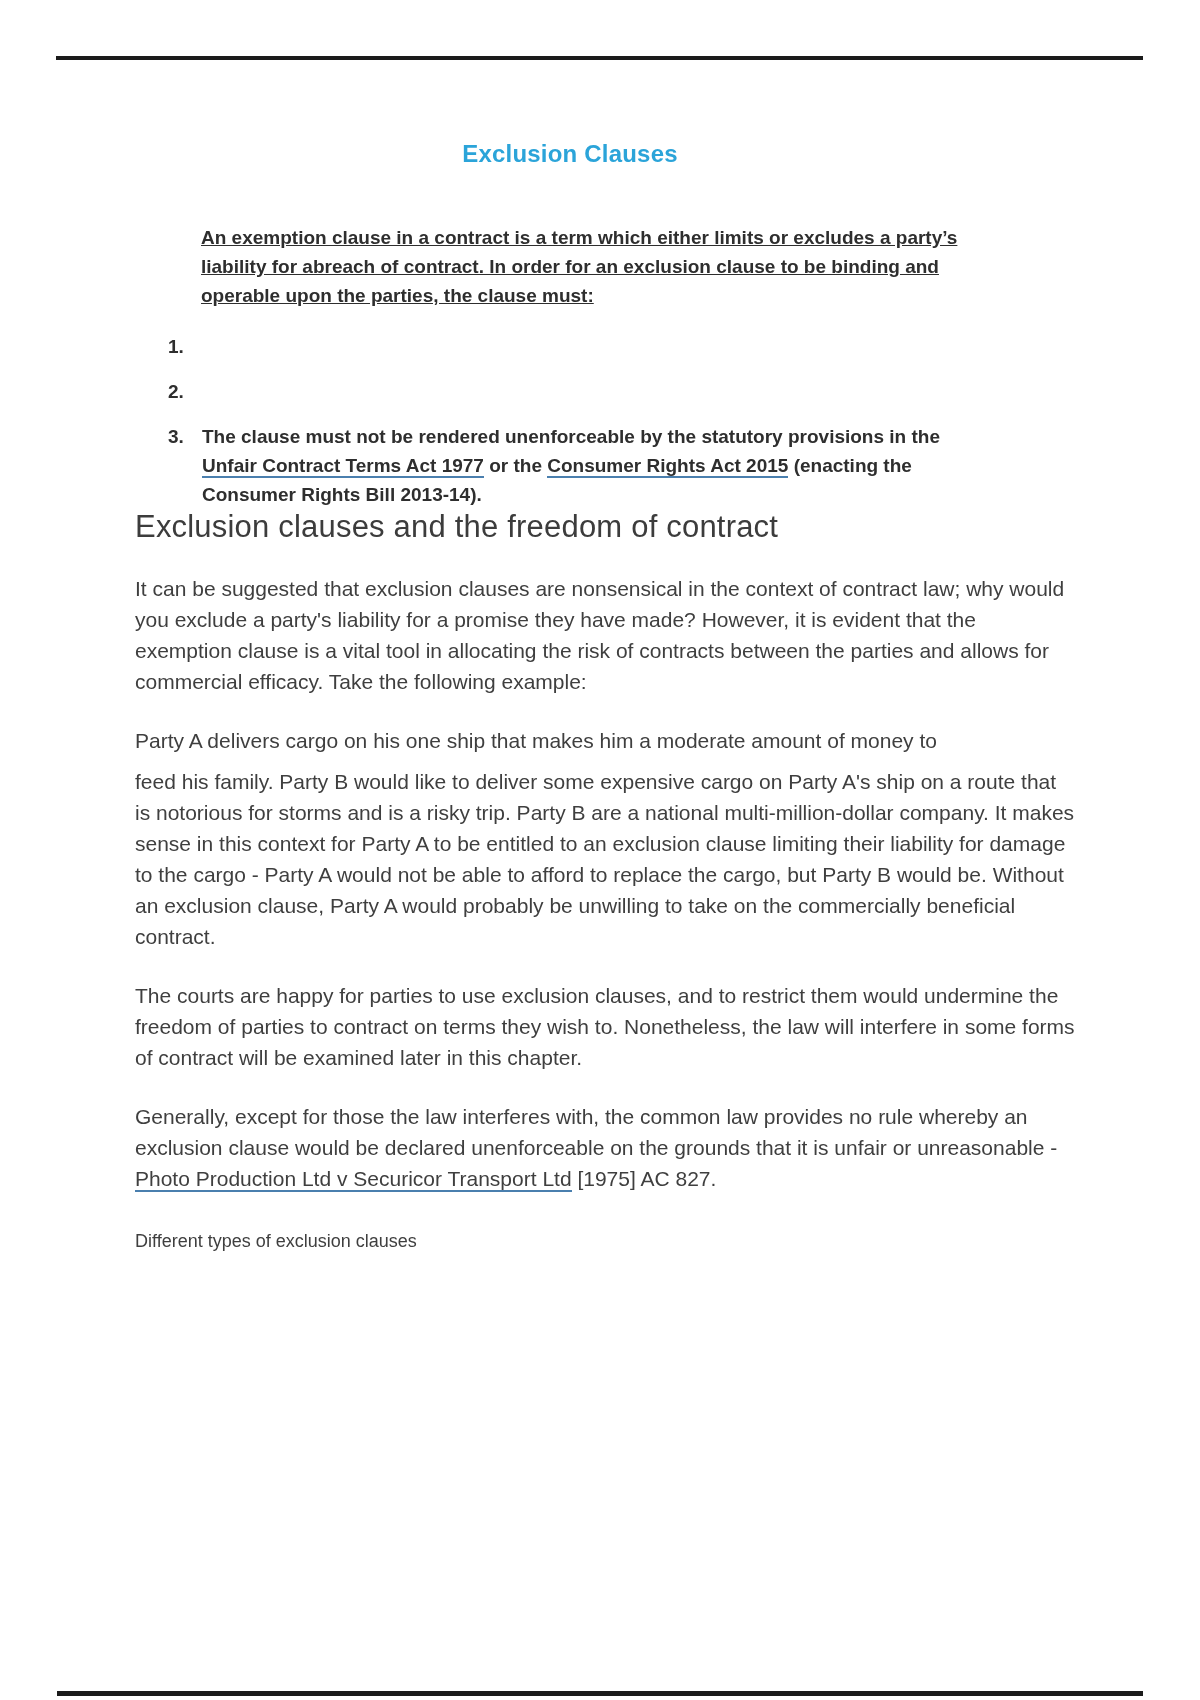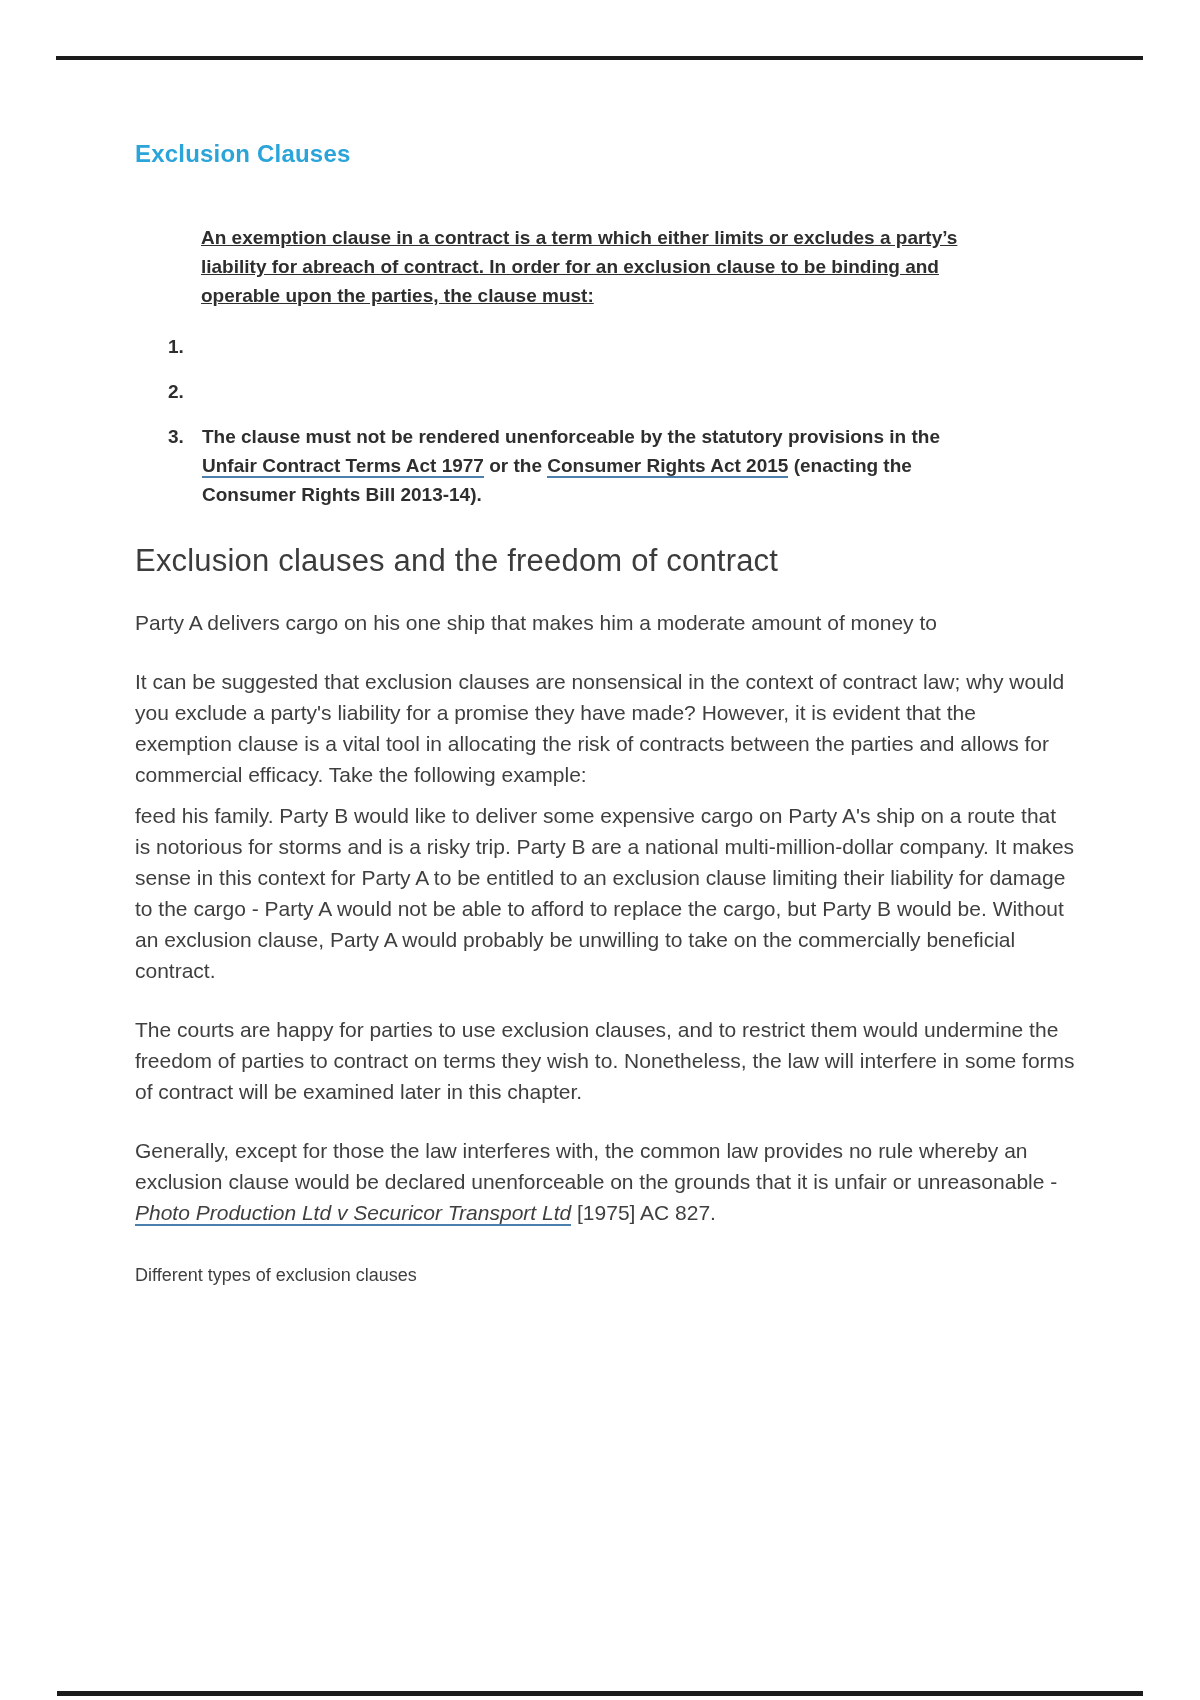--- a/index.html
+++ b/index.html
@@ -22,20 +22,21 @@
 
   .content {
     position: absolute;
     left: 135px;
     top: 140px;
     width: 940px;
   }
 
   .doc-title-wrap {
     width: 870px;
+    text-align: center;
   }
   .doc-title {
     display: inline-block;
     font-size: 24px;
     font-weight: 700;
     color: #2ba4d9;
     letter-spacing: 0.2px;
   }
 
   .intro-para {
@@ -61,39 +62,37 @@
   .req-text { width: 790px; }
 
   .doc-link {
     color: inherit;
     text-decoration: none;
     border-bottom: 2px solid #4a7fae;
     cursor: pointer;
   }
 
   .section-heading {
-    margin-top: 34px;
     font-size: 31px;
     font-weight: 300;
     letter-spacing: 0.2px;
     color: #3c3c3c;
   }
 
   .body-para {
     margin-top: 28px;
     width: 940px;
     font-size: 21px;
     line-height: 31px;
     font-weight: 400;
     color: #3f3f3f;
   }
   .para-cargo-2 { margin-top: 10px; }
 
   .case-link {
-    font-style: italic;
     color: inherit;
     text-decoration: none;
     border-bottom: 2px solid #4a7fae;
     cursor: pointer;
   }
 
   .sub-heading {
     margin-top: 32px;
     font-size: 18px;
     line-height: 31px;
@@ -126,23 +125,23 @@
 
     <div class="req-item">
       <span class="req-num">3.</span>
       <span class="req-text"><span>The clause must not be rendered unenforceable by the statutory provisions in the </span><a class="doc-link">Unfair Contract Terms Act 1977</a><span> or the </span><a class="doc-link">Consumer Rights Act 2015</a><span> (enacting the Consumer Rights Bill 2013-14).</span></span>
     </div>
 
   </div>
 
   <h1 class="section-heading">Exclusion clauses and the freedom of contract</h1>
 
+  <p class="body-para">It can be suggested that exclusion clauses are nonsensical in the context of contract law; why would you exclude a party's liability for a promise they have made? However, it is evident that the exemption clause is a vital tool in allocating the risk of contracts between the parties and allows for commercial efficacy. Take the following example:</p>
+
   <p class="body-para">Party A delivers cargo on his one ship that makes him a moderate amount of money to</p>
-
-  <p class="body-para">It can be suggested that exclusion clauses are nonsensical in the context of contract law; why would you exclude a party's liability for a promise they have made? However, it is evident that the exemption clause is a vital tool in allocating the risk of contracts between the parties and allows for commercial efficacy. Take the following example:</p>
 
   <p class="body-para para-cargo-2">feed his family. Party B would like to deliver some expensive cargo on Party A's ship on a route that is notorious for storms and is a risky trip. Party B are a national multi-million-dollar company. It makes sense in this context for Party A to be entitled to an exclusion clause limiting their liability for damage to the cargo - Party A would not be able to afford to replace the cargo, but Party B would be. Without an exclusion clause, Party A would probably be unwilling to take on the commercially beneficial contract.</p>
 
   <p class="body-para">The courts are happy for parties to use exclusion clauses, and to restrict them would undermine the freedom of parties to contract on terms they wish to. Nonetheless, the law will interfere in some forms of contract will be examined later in this chapter.</p>
 
   <p class="body-para"><span>Generally, except for those the law interferes with, the common law provides no rule whereby an exclusion clause would be declared unenforceable on the grounds that it is unfair or unreasonable - </span><a class="case-link">Photo Production Ltd v Securicor Transport Ltd</a><span> [1975] AC 827.</span></p>
 
   <p class="sub-heading">Different types of exclusion clauses</p>
 
 

